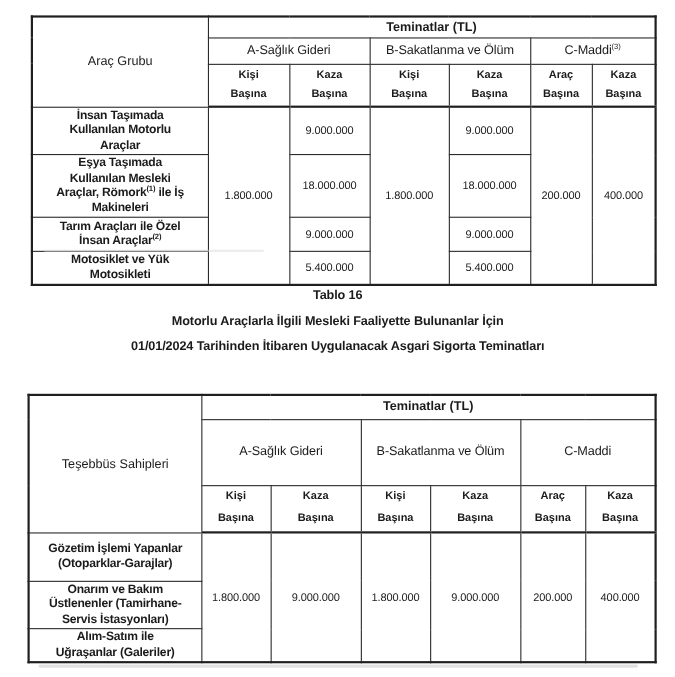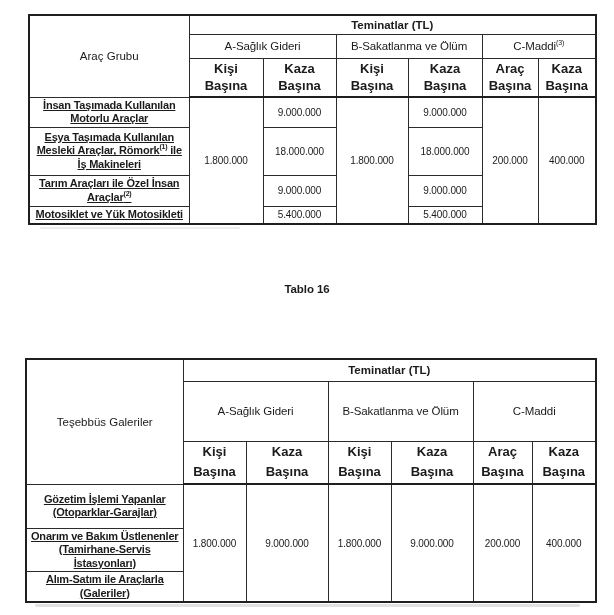--- a/index.html
+++ b/index.html
@@ -25,40 +25,39 @@
     text-align: center;
     vertical-align: middle;
     overflow: hidden;
   }
   .t1 { left: 28px; top: 14px; width: 567px; }
   .t2 { left: 25px; top: 358px; width: 570px; }
 
   td.ghead  { font-weight: bold; font-size: 11.5px; }
   td.sec    { font-weight: normal; font-size: 11.5px; letter-spacing: -0.1px; }
   td.corner { font-weight: normal; font-size: 11.5px; }
-  td.sub    { font-weight: bold; font-size: 13px; }
+  td.sub    { font-weight: bold; font-size: 10px; }
   .t1 td.sub { line-height: 17px; }
   .t2 td.sub { line-height: 20px; }
   tr.subrow td { border-bottom: 2px solid #1f1f1f; }
 
   td.lab {
     text-align: left;
     font-weight: bold;
     font-size: 11px;
     letter-spacing: -0.2px;
     line-height: 13.5px;
-    padding: 1px 3px;
-    text-decoration: underline;
+    padding: 1px 16px;
   }
   td.num { font-size: 10px; letter-spacing: -0.1px; }
 
   sup { font-size: 7px; line-height: 0; vertical-align: super; }
 
   .caption {
-    position: absolute; left: 0; right: 0; top: 278px;
+    position: absolute; left: 0; right: 0; top: 258px;
     text-align: center;
     font-weight: bold;
     font-size: 11.5px;
     letter-spacing: -0.1px;
     line-height: 23px;
   }
 
   .scan-streak {
     position: absolute;
     background: #d7d7d7;
@@ -145,35 +144,37 @@
         <td class="num">5.400.000</td>
         <td class="num">5.400.000</td>
       </tr>
     </tbody>
   </table>
 
   <div class="scan-streak streak-2"></div>
 
   <div class="caption">
     <div>Tablo 16</div>
+    <div>Motorlu Araçlarla İlgili Mesleki Faaliyette Bulunanlar İçin</div>
+    <div>01/01/2024 Tarihinden İtibaren Uygulanacak Asgari Sigorta Teminatları</div>
   </div>
 
   <table class="t t2">
     <colgroup>
       <col style="width:157px">
         <col style="width:63px">
         <col style="width:82px">
       <col style="width:63px">
         <col style="width:82px">
         <col style="width:59px">
         <col style="width:64px">
     </colgroup>
     <tbody>
       <tr style="height:22px">
-        <td rowspan="3" class="corner">Teşebbüs Galeriler</td>
+        <td rowspan="3" class="corner">Teşebbüs Sahipleri</td>
         <td colspan="6" class="ghead">Teminatlar (TL)</td>
       </tr>
       <tr style="height:60px">
         <td colspan="2" class="sec"><span>A-Sağlık Gideri</span><sup></sup></td>
         <td colspan="2" class="sec"><span>B-Sakatlanma ve Ölüm</span><sup></sup></td>
         <td colspan="2" class="sec"><span>C-Maddi</span><sup></sup></td>
       </tr>
       <tr class="subrow" style="height:43px">
         <td class="sub">
             <div>Kişi</div>
@@ -206,20 +207,20 @@
         <td class="num" rowspan="3">9.000.000</td>
         <td class="num" rowspan="3">1.800.000</td>
         <td class="num" rowspan="3">9.000.000</td>
         <td class="num" rowspan="3">200.000</td>
         <td class="num" rowspan="3">400.000</td>
       </tr>
       <tr style="height:43px">
         <td class="lab">Onarım ve Bakım Üstlenenler (Tamirhane-Servis İstasyonları)</td>
       </tr>
       <tr style="height:28px">
-        <td class="lab">Alım-Satım ile Araçlarla (Galeriler)</td>
+        <td class="lab">Alım-Satım ile Uğraşanlar (Galeriler)</td>
       </tr>
     </tbody>
   </table>
 
   <div class="scan-streak streak-1"></div>
 
 </div>
 
 </body></html>

